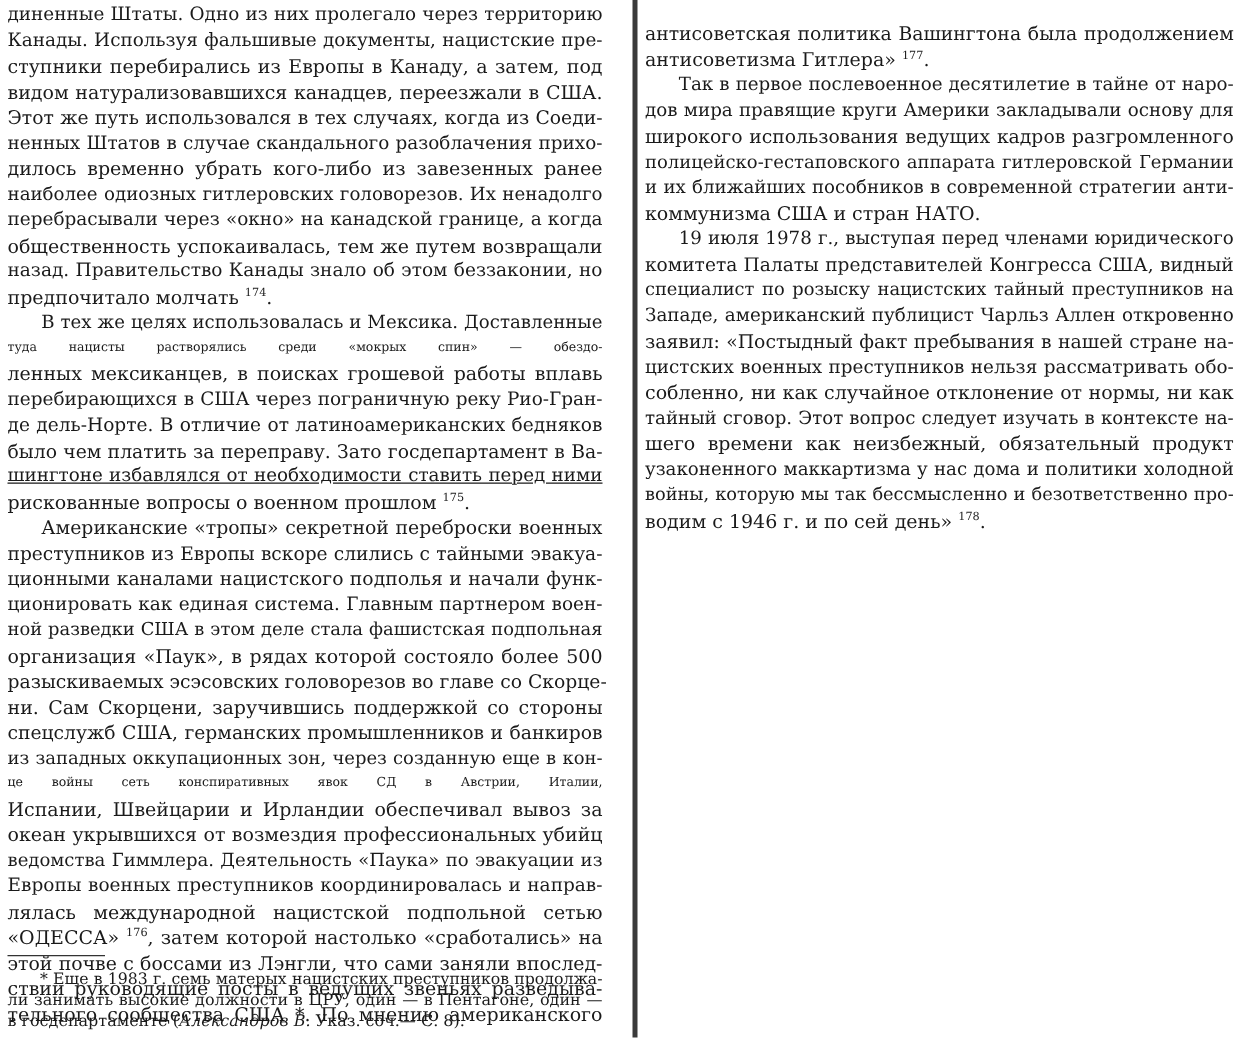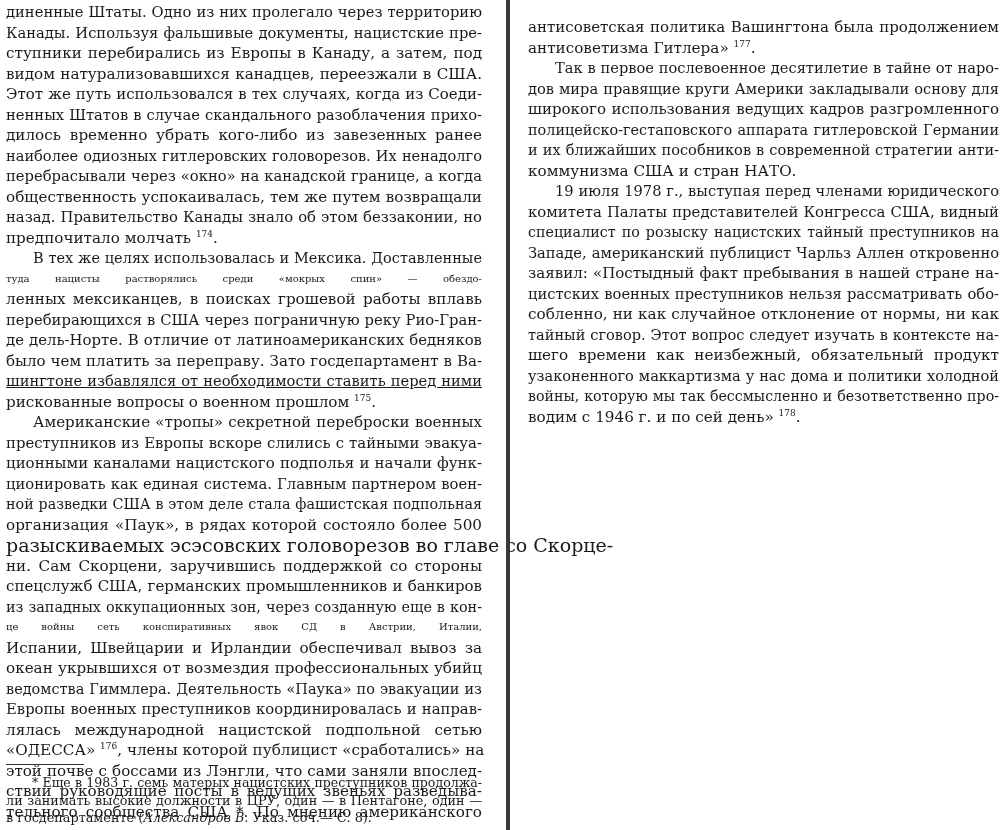--- a/index.html
+++ b/index.html
@@ -1,20 +1,20 @@
 <!DOCTYPE html>
 <html><head>
 <meta charset="utf-8">
 <style>
   html, body { margin: 0; padding: 0; background: #ffffff; }
   body { width: 1005px; height: 830px; position: relative; overflow: hidden;
          font-family: "DejaVu Serif", "Liberation Serif", serif; color: #1a1a1a; }
   .col { position: absolute; top: 0; }
   .left-col { left: 6px; width: 476px; top: 2px; }
-  .right-col { left: 528px; width: 471px; top: 17px; }
+  .right-col { left: 516px; width: 471px; top: 17px; }
   .divider { position: absolute; left: 506px; top: 0; width: 4px; height: 830px; background: #3a3a3a; }
   .line { display: block; height: 20.5px; line-height: 20.5px; font-size: 15.2px;
           white-space: nowrap; text-align: justify; text-align-last: justify; letter-spacing: 0; }
   .line.last { text-align-last: left; }
   .line.indent { padding-left: 27px; }
   sup { font-size: 9px; line-height: 0; vertical-align: 6px; }
   .rule { position: absolute; left: 6px; top: 764px; width: 78px; height: 1px; background: #333; }
   .footnote { position: absolute; left: 6px; top: 774px; width: 476px; }
   .fline { display: block; height: 17.5px; line-height: 17.5px; font-size: 12.8px;
            white-space: nowrap; text-align: justify; text-align-last: justify; }
@@ -45,31 +45,31 @@
     <span class="line" style="font-size: 14.874px;"><span>де дель-Норте. В отличие от латиноамериканских бедняков</span></span>
     <span class="line" style="font-size: 15.0293px;"><span>было чем платить за переправу. Зато госдепартамент в Ва-</span></span>
     <span class="line" style="font-size: 14.662px; text-decoration: underline;"><span>шингтоне избавлялся от необходимости ставить перед ними</span></span>
     <span class="line last"><span>рискованные вопросы о военном прошлом</span>&nbsp;<sup>175</sup><span>.</span></span>
     <span class="line indent" style="font-size: 15.0923px;"><span>Американские «тропы» секретной переброски военных</span></span>
     <span class="line" style="font-size: 14.9048px;"><span>преступников из Европы вскоре слились с тайными эвакуа-</span></span>
     <span class="line" style="font-size: 14.998px;"><span>ционными каналами нацистского подполья и начали функ-</span></span>
     <span class="line" style="font-size: 14.7824px;"><span>ционировать как единая система. Главным партнером воен-</span></span>
     <span class="line" style="font-size: 14.3122px;"><span>ной разведки США в этом деле стала фашистская подпольная</span></span>
     <span class="line"><span>организация «Паук», в рядах которой состояло более 500</span></span>
-    <span class="line" style="font-size: 19px;"><span>разыскиваемых эсэсовских головорезов во главе со Скорце-</span></span>
+    <span class="line" style="font-size: 15px;"><span>разыскиваемых эсэсовских головорезов во главе со Скорце-</span></span>
     <span class="line"><span>ни. Сам Скорцени, заручившись поддержкой со стороны</span></span>
     <span class="line" style="font-size: 14.998px;"><span>спецслужб США, германских промышленников и банкиров</span></span>
     <span class="line" style="font-size: 14.398px;"><span>из западных оккупационных зон, через созданную еще в кон-</span></span>
     <span class="line" style="font-size: 10px;"><span>це войны сеть конспиративных явок СД в Австрии, Италии,</span></span>
     <span class="line"><span>Испании, Швейцарии и Ирландии обеспечивал вывоз за</span></span>
     <span class="line"><span>океан укрывшихся от возмездия профессиональных убийц</span></span>
     <span class="line" style="font-size: 14.4559px;"><span>ведомства Гиммлера. Деятельность «Паука» по эвакуации из</span></span>
     <span class="line" style="font-size: 14.8128px;"><span>Европы военных преступников координировалась и направ-</span></span>
     <span class="line"><span>лялась международной нацистской подпольной сетью</span></span>
-    <span class="line"><span>«ОДЕССА»</span>&nbsp;<sup>176</sup><span>, члены которой публицист «сработались» на</span></span>
+    <span class="line"><span>«ОДЕССА»</span>&nbsp;<sup>176</sup><span>, затем которой настолько «сработались» на</span></span>
     <span class="line" style="font-size: 15.0923px;"><span>этой почве с боссами из Лэнгли, что сами заняли впослед-</span></span>
     <span class="line"><span>ствии руководящие посты в ведущих звеньях разведыва-</span></span>
     <span class="line"><span>тельного сообщества США *. По мнению американского</span></span>
   </div>
 <div class="divider"></div>
 <div class="col right-col" id="right-col">
     <span class="line" style="font-size: 15.0283px;"><span>антисоветская политика Вашингтона была продолжением</span></span>
     <span class="line last"><span>антисоветизма Гитлера»</span>&nbsp;<sup>177</sup><span>.</span></span>
     <span class="line indent" style="font-size: 14.6271px;"><span>Так в первое послевоенное десятилетие в тайне от наро-</span></span>
     <span class="line" style="font-size: 14.6271px;"><span>дов мира правящие круги Америки закладывали основу для</span></span>

